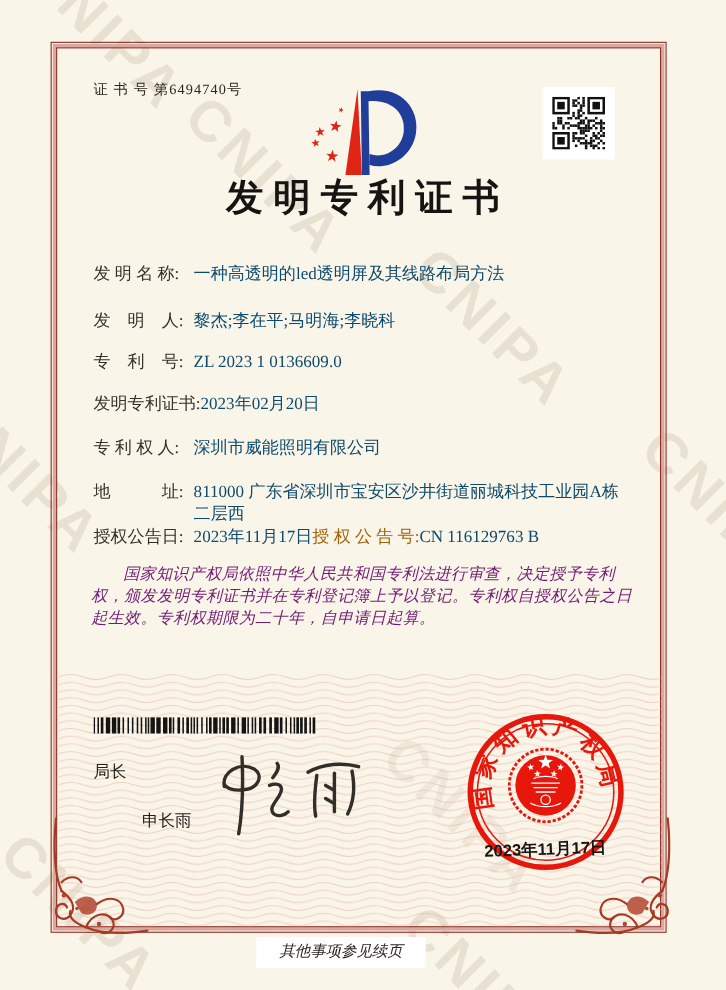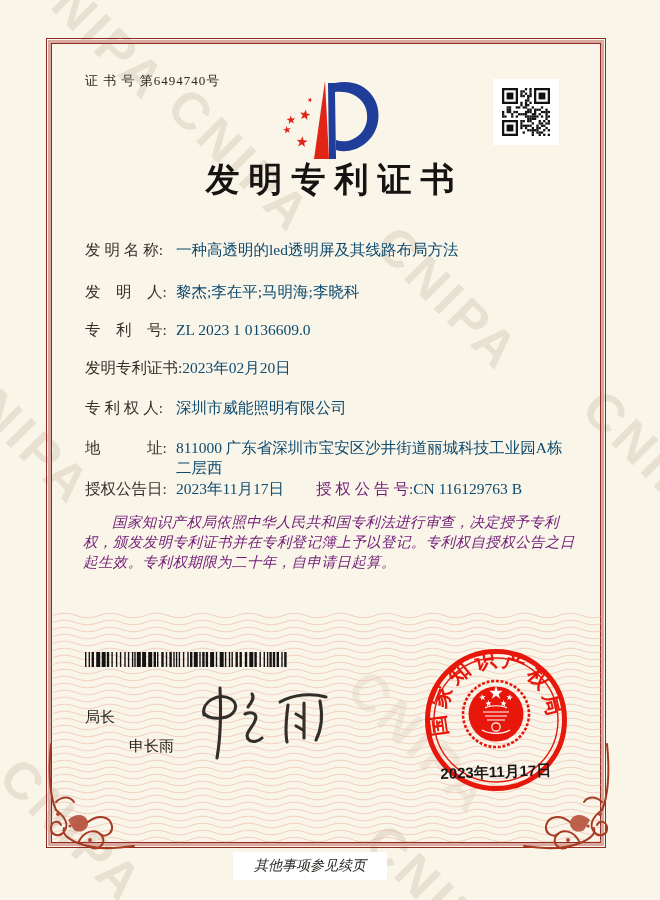--- a/index.html
+++ b/index.html
@@ -28,30 +28,30 @@
   .qr-patch{position:absolute;left:493px;top:79px;width:66px;height:66px;background:#ffffff;}
   .qr-patch svg{position:absolute;left:9px;top:9px;}
 
   .title{position:absolute;left:0;top:157px;width:660px;text-align:center;
          font-size:34px;font-weight:bold;letter-spacing:9px;padding-left:9px;box-sizing:border-box;color:#161412;}
 
   .field-row{position:absolute;left:85px;width:500px;font-size:15.5px;line-height:20px;}
   .f-label{display:inline-block;min-width:91px;white-space:pre;vertical-align:top;color:#33302b;}
   .f-value{display:inline-block;vertical-align:top;color:#0c4a6e;}
   .f-value.wrap{width:398px;}
-  .f-label2{display:inline-block;margin-left:32px;white-space:pre;vertical-align:top;color:#701a75;}
+  .f-label2{display:inline-block;white-space:pre;vertical-align:top;color:#a16207;}
 
   .paras{position:absolute;left:83px;top:512px;width:502px;font-size:14.5px;line-height:20px;
          font-style:italic;letter-spacing:.4px;color:#701a75;}
   .paras p{margin:0;text-indent:2em;}
 
   .barcode{position:absolute;left:85px;top:652px;width:204px;height:15px;}
 
   .officer{position:absolute;left:85px;font-size:15px;font-family:"Liberation Sans","DejaVu Sans",sans-serif;color:#23211d;}
-  .officer.t1{top:708px;}
+  .officer.t1{top:692px;}
   .officer.t2{top:737px;margin-left:44px;}
   .signature{position:absolute;left:190px;top:680px;width:150px;height:88px;}
 
   .seal{position:absolute;left:422px;top:646px;width:148px;height:148px;overflow:visible;}
 
   .page-info{position:absolute;left:0;top:826px;width:660px;text-align:center;font-size:12.5px;color:#2b2722;}
   .bottom-note{position:absolute;left:217px;top:852px;width:154px;height:28px;background:#ffffff;
                text-align:center;line-height:28px;font-size:14px;font-style:italic;color:#2a2622;margin-left:16px;}
 </style>
 </head>

